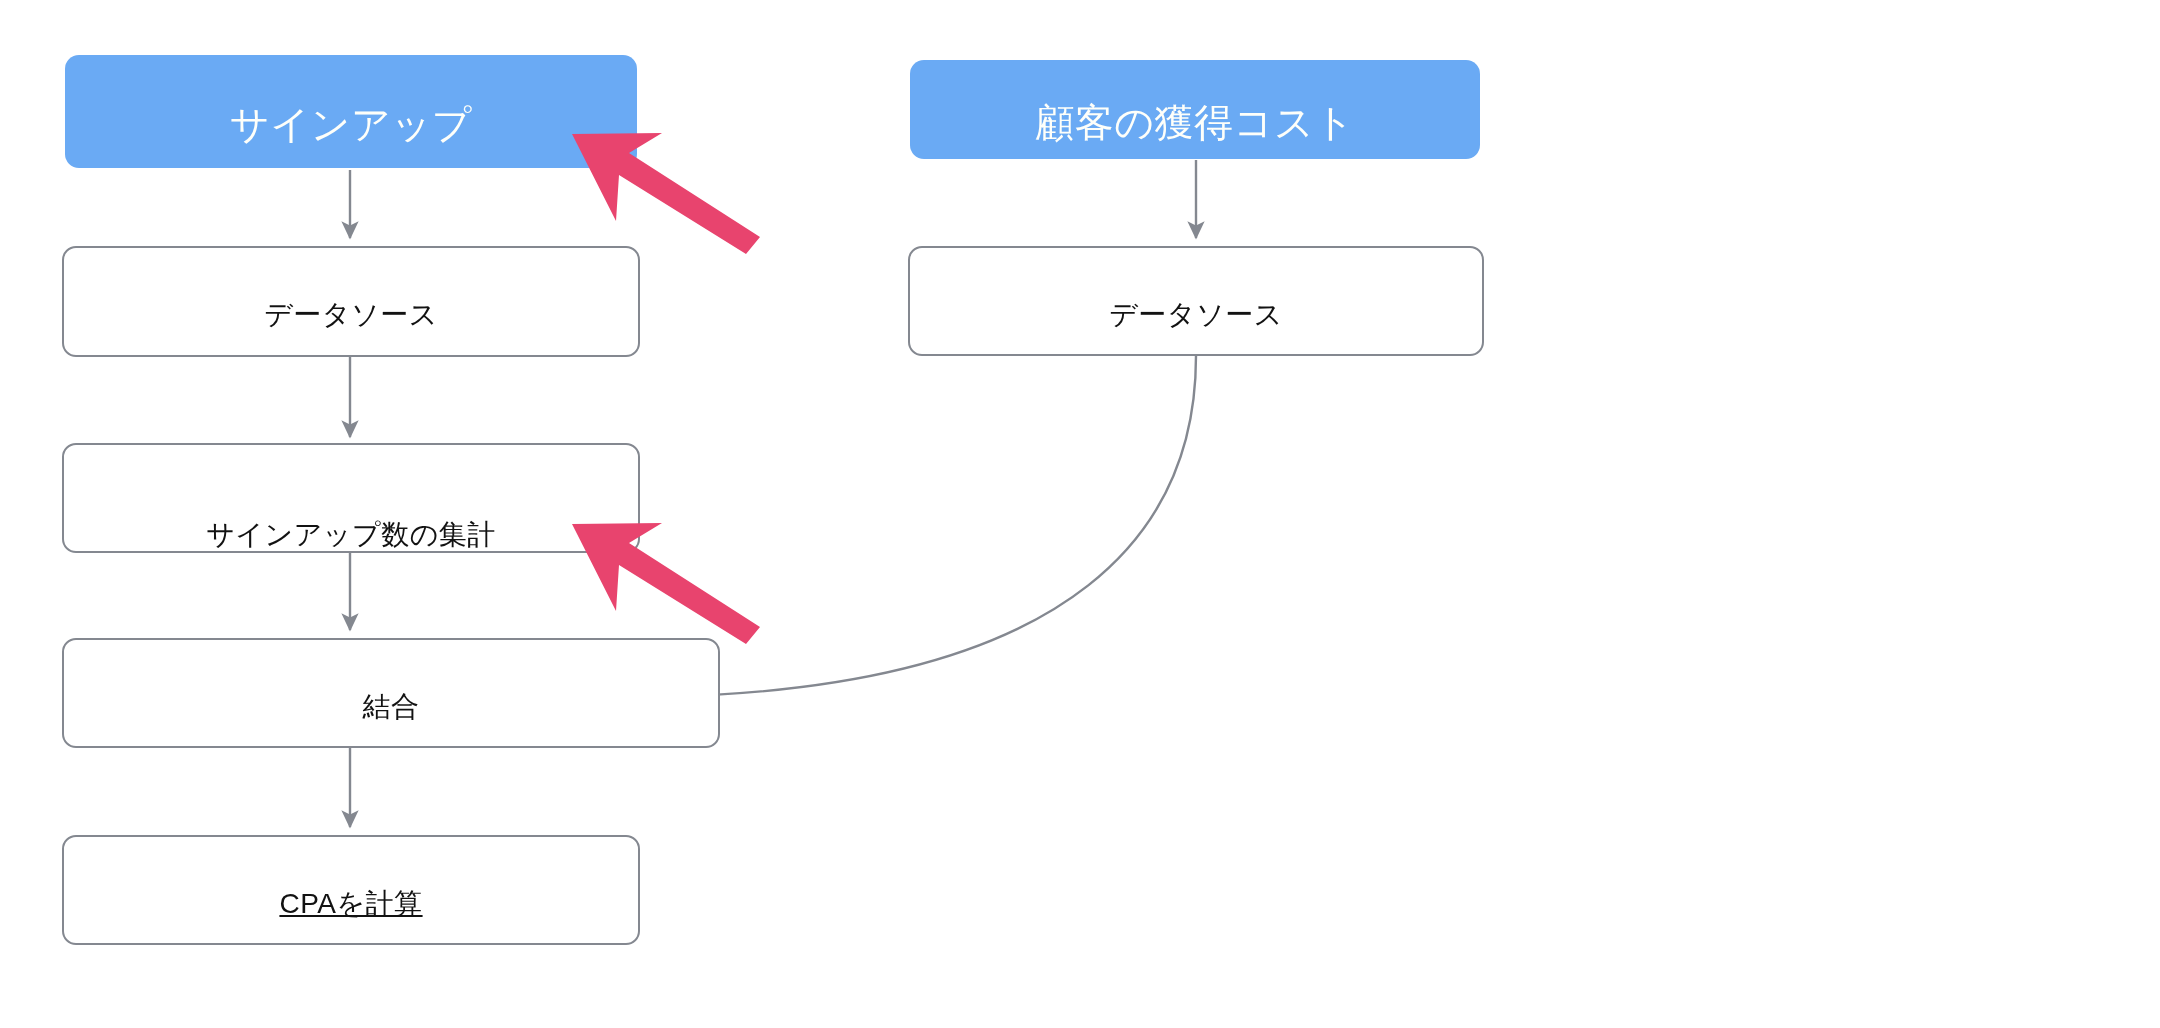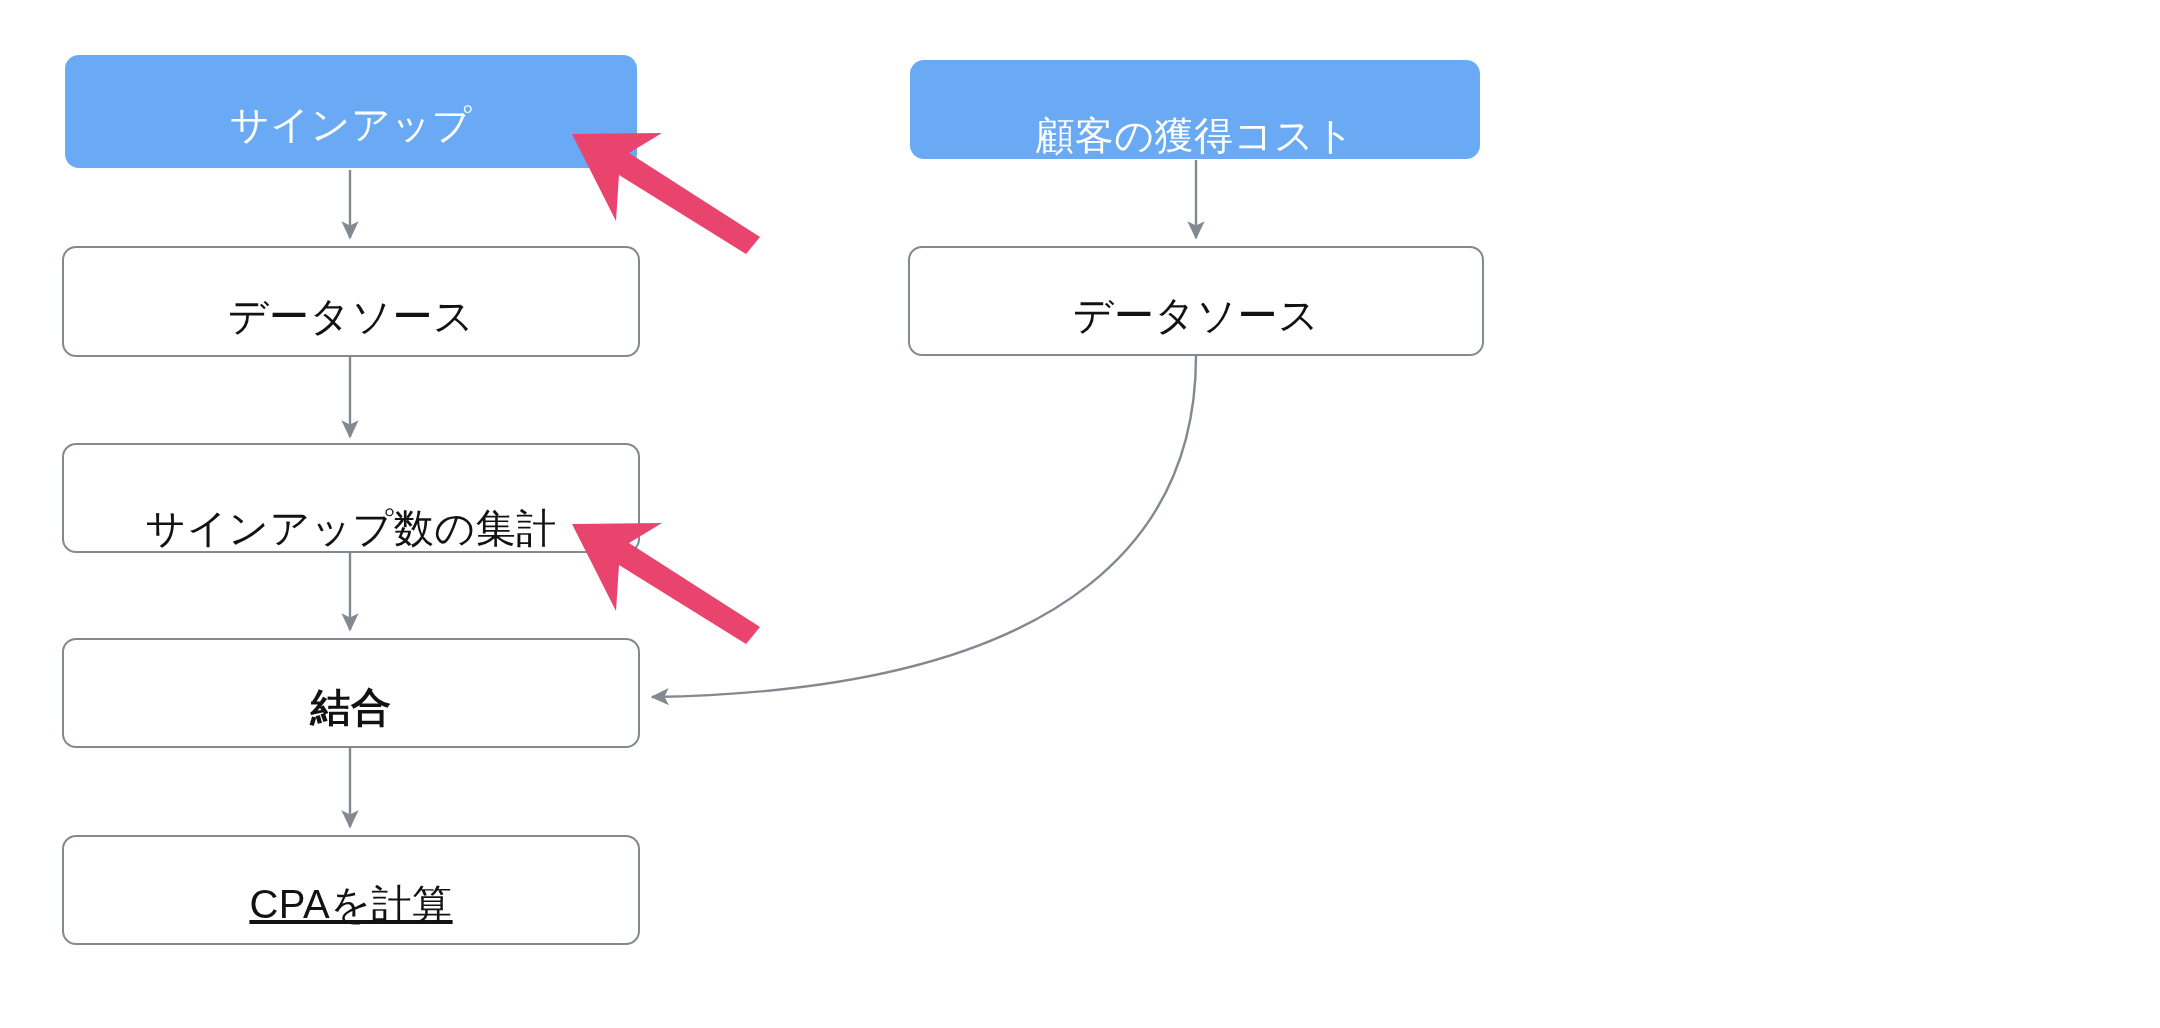--- a/index.html
+++ b/index.html
@@ -48,21 +48,21 @@
   .node.source {
     background: #6aaaf4;
     color: #fefffa;
     border: none;
     font-size: 39px;
   }
   .node.step {
     background: #ffffff;
     color: #121212;
     border: 2.5px solid #848890;
-    font-size: 40px;
+    font-size: 28px;
   }
   .node-label {
     display: block;
     letter-spacing: 0.5px;
     margin-top: 28px;
   }
 </style>
 </head>
 <body>
 
@@ -93,29 +93,29 @@
   </div>
 
   <div class="node step" style="left:62px; top:246px; width:578px; height:111px;">
     <span class="node-label">データソース</span>
   </div>
 
   <div class="node step" style="left:62px; top:443px; width:578px; height:110px;align-items:flex-end;">
     <span class="node-label">サインアップ数の集計</span>
   </div>
 
-  <div class="node step" style="left:62px; top:638px; width:578px; height:110px;font-weight:bold;">
+  <div class="node step" style="left:62px; top:638px; width:658px; height:110px;">
     <span class="node-label">結合</span>
   </div>
 
   <div class="node step" style="left:62px; top:835px; width:578px; height:110px;text-decoration:underline;">
     <span class="node-label">CPAを計算</span>
   </div>
 
-  <div class="node source" style="left:910px; top:60px; width:570px; height:99px;align-items:flex-end;">
+  <div class="node source" style="left:910px; top:60px; width:570px; height:99px;">
     <span class="node-label">顧客の獲得コスト</span>
   </div>
 
   <div class="node step" style="left:908px; top:246px; width:576px; height:110px;">
     <span class="node-label">データソース</span>
   </div>
 
   <svg id="annotations" viewBox="0 0 2160 1028">
     <g>
       <path d="M572,134 L662,133 L629,153 L760,237 L746,254 L619,175 L616,221 Z" fill="#e8446e"></path>

